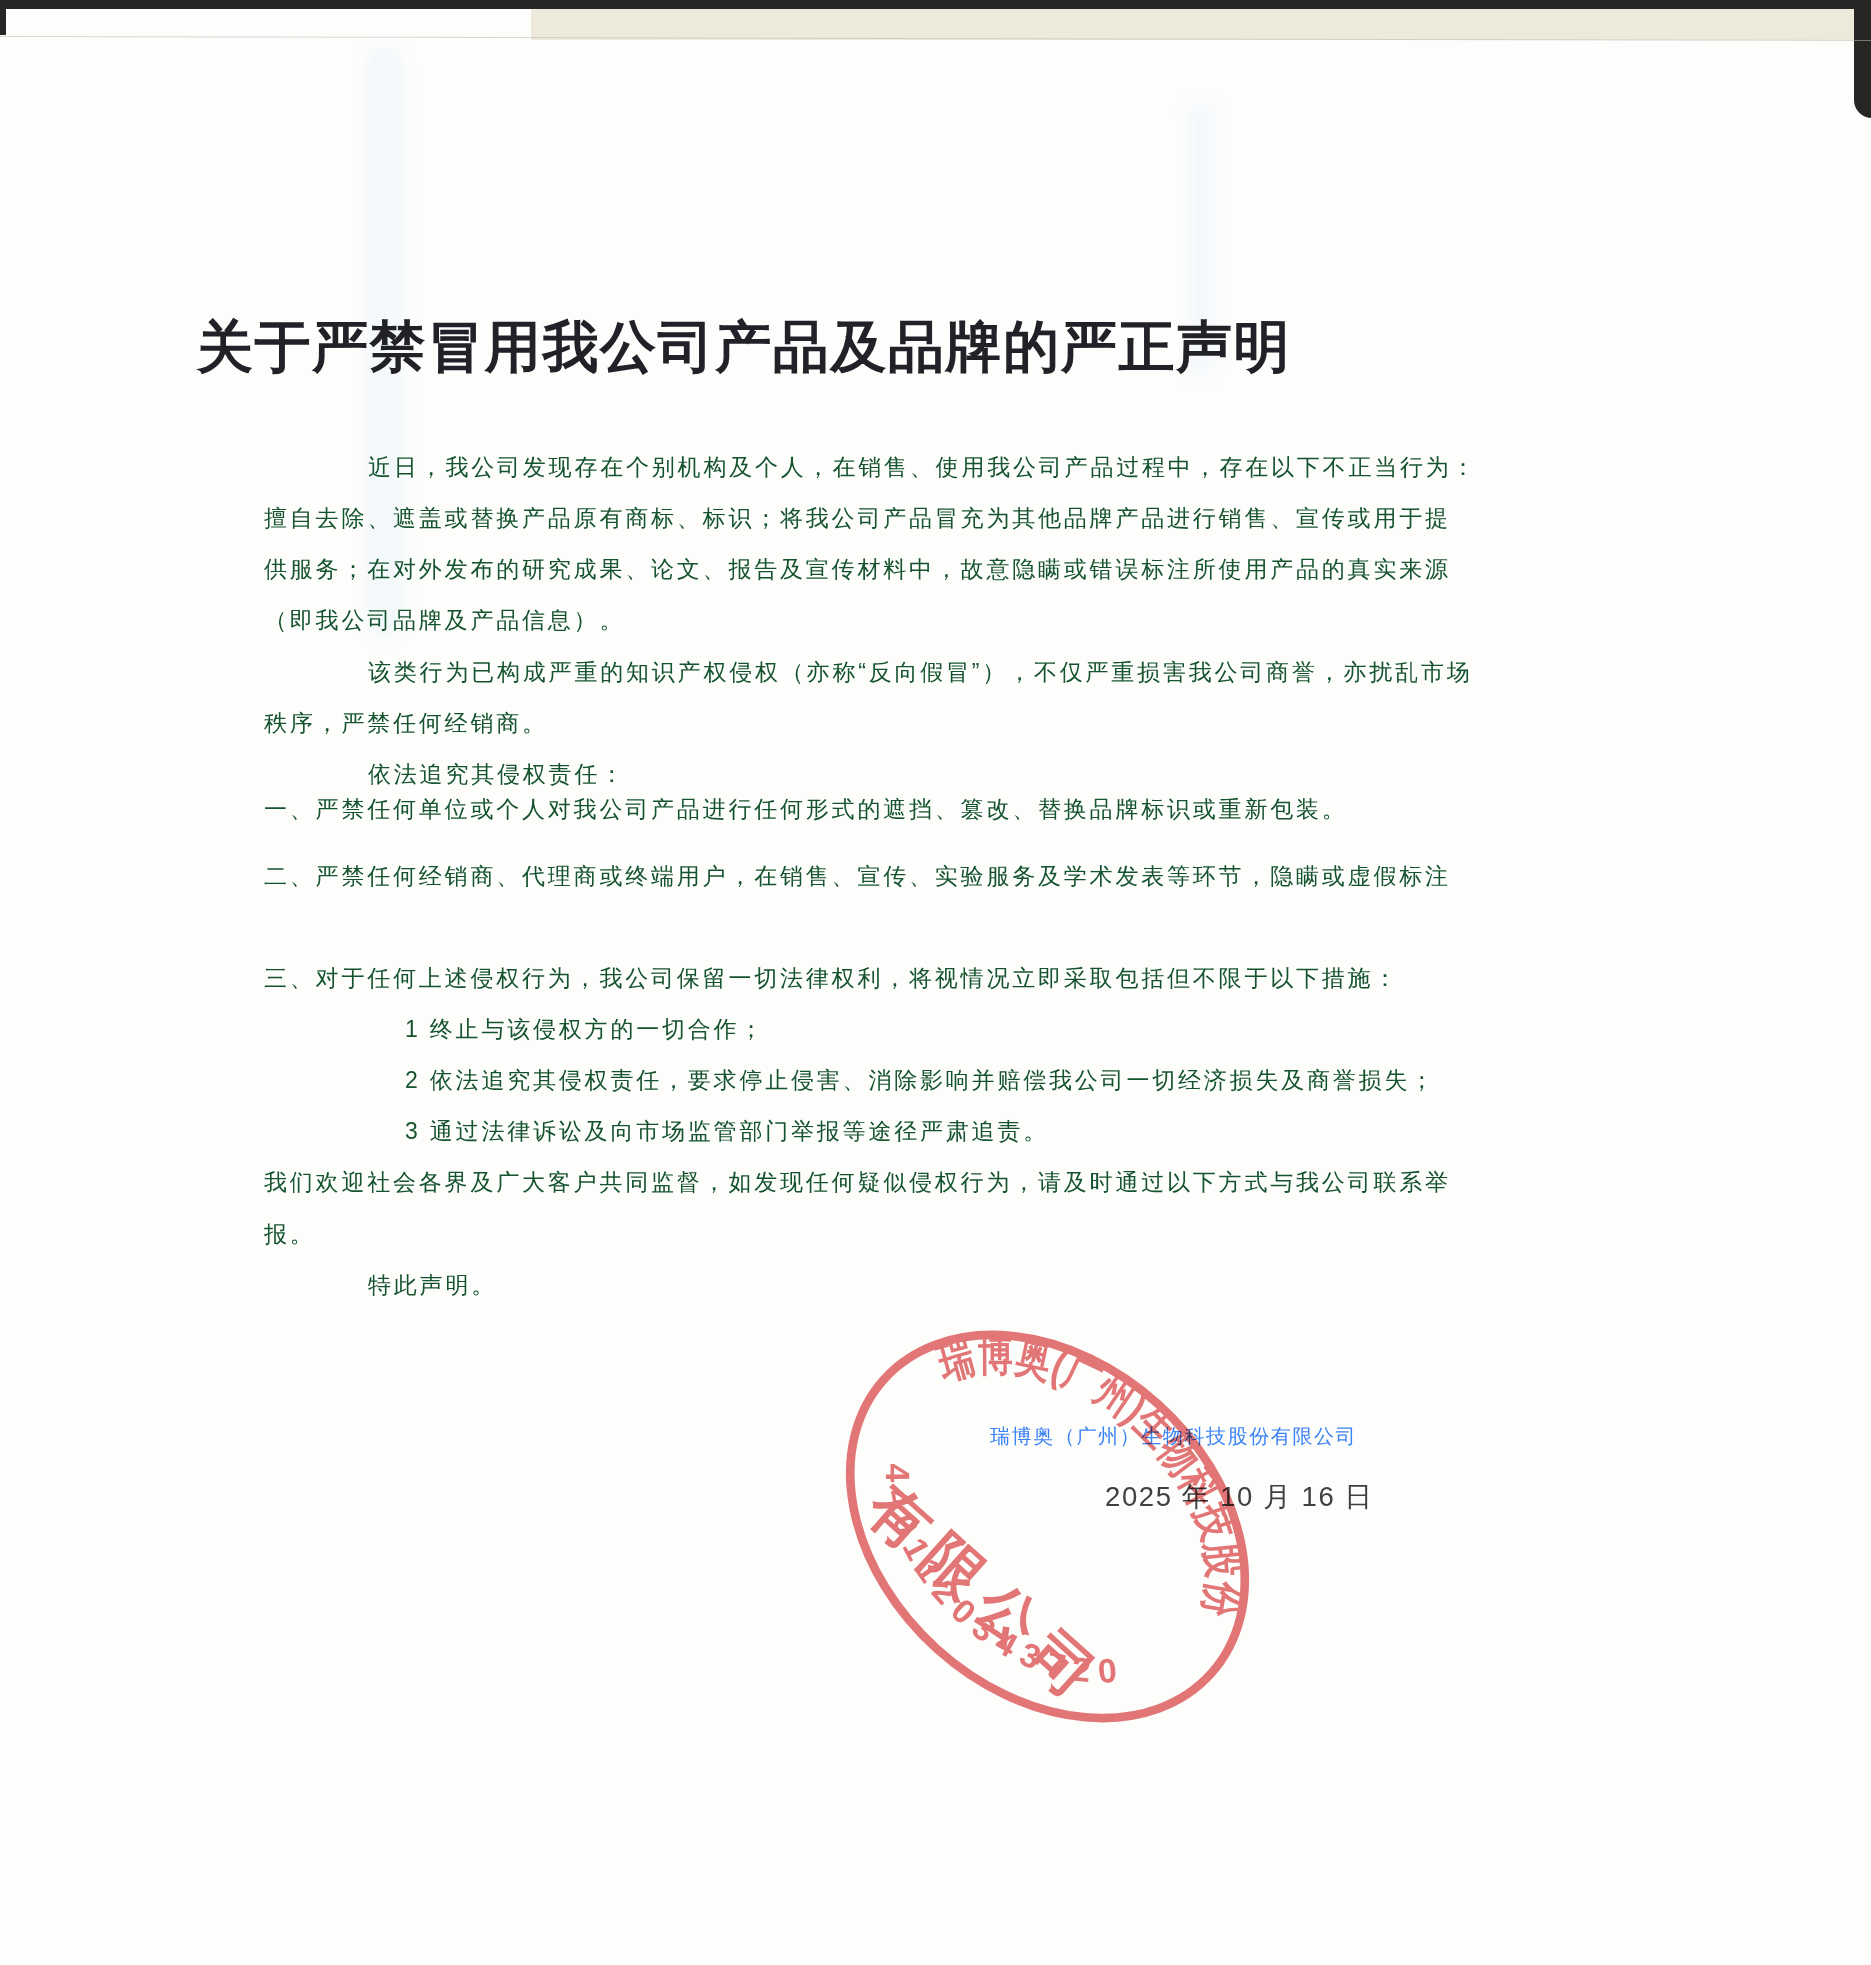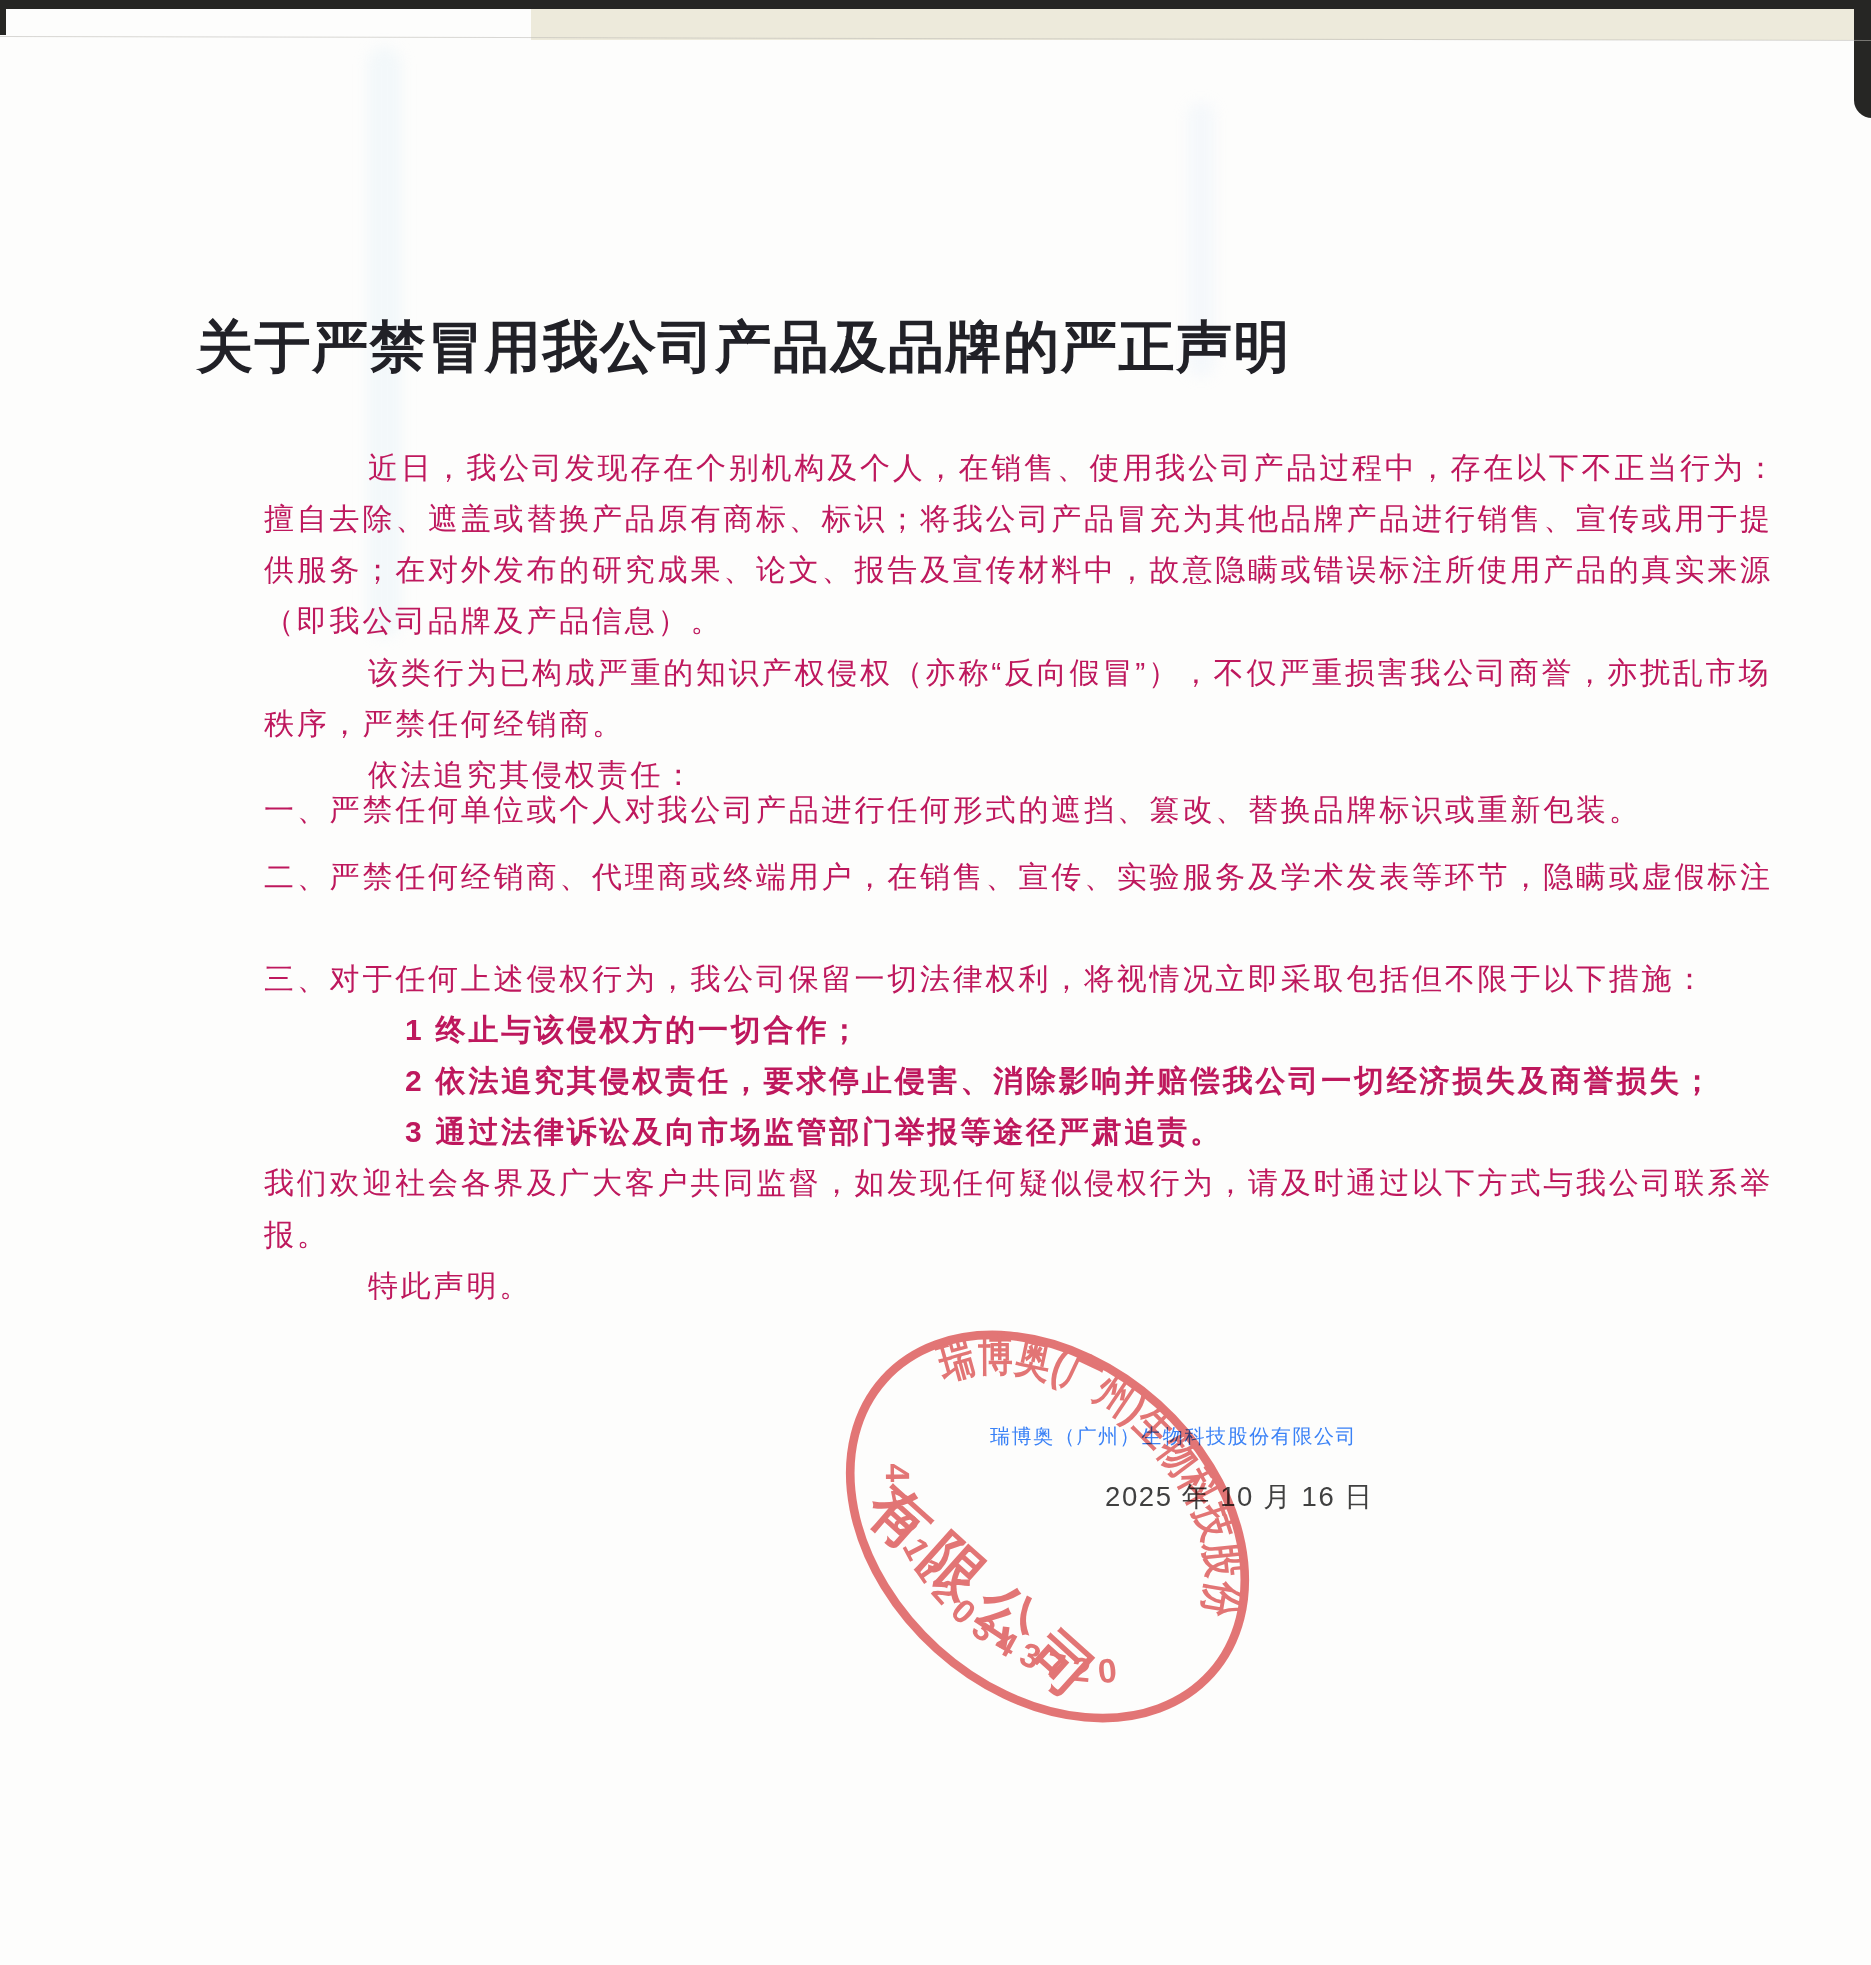--- a/index.html
+++ b/index.html
@@ -26,25 +26,25 @@
 
   
   .doc-title{
     position:absolute;left:0;top:310px;width:1488px;
     text-align:center;
     font-size:56px;font-weight:700;letter-spacing:1.6px;
     color:#212127;
   }
   .ln{
     position:absolute;left:264px;
-    font-size:30px;line-height:51px;letter-spacing:2.8px;
-    color:#be185d;white-space:nowrap;
+    font-size:23px;line-height:51px;letter-spacing:2.8px;
+    color:#14532d;white-space:nowrap;
   }
   .ind{padding-left:104px;}
-  .sub{padding-left:141px;font-weight:bold;}
+  .sub{padding-left:141px;}
   .sig-company{
     position:absolute;left:990px;top:1415px;
     font-size:20px;line-height:43px;letter-spacing:1.6px;color:#3b82f6;white-space:nowrap;
   }
   .sig-date{
     position:absolute;left:1105px;top:1475px;
     font-size:27.5px;line-height:43px;letter-spacing:1.6px;color:#404040;white-space:nowrap;
   }
   
   .seal{

